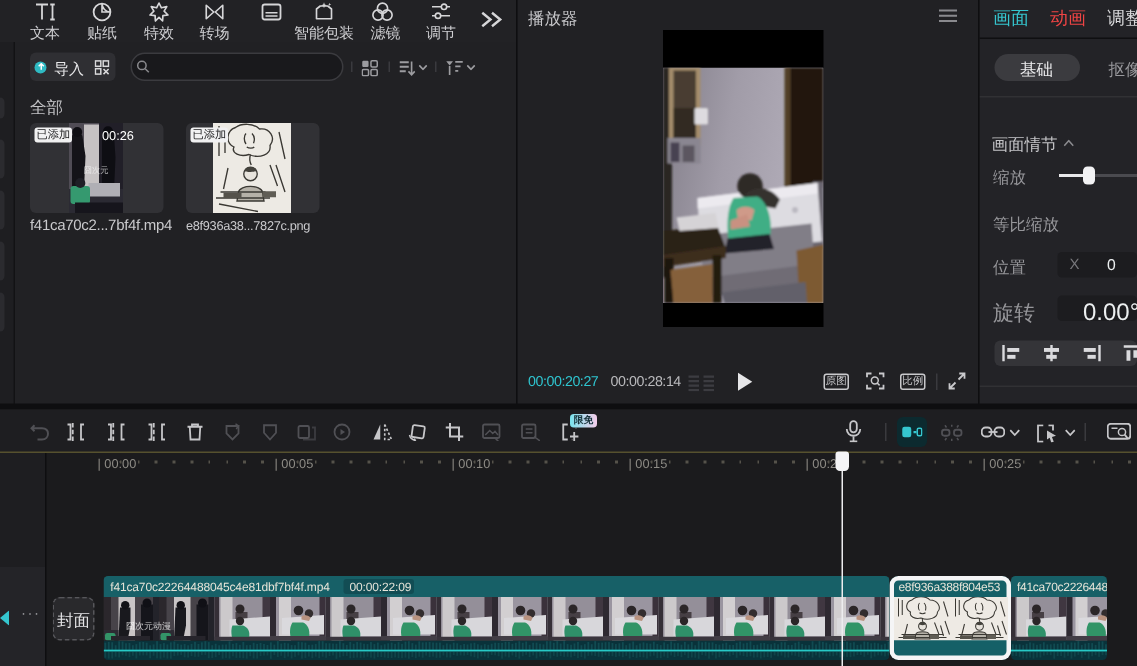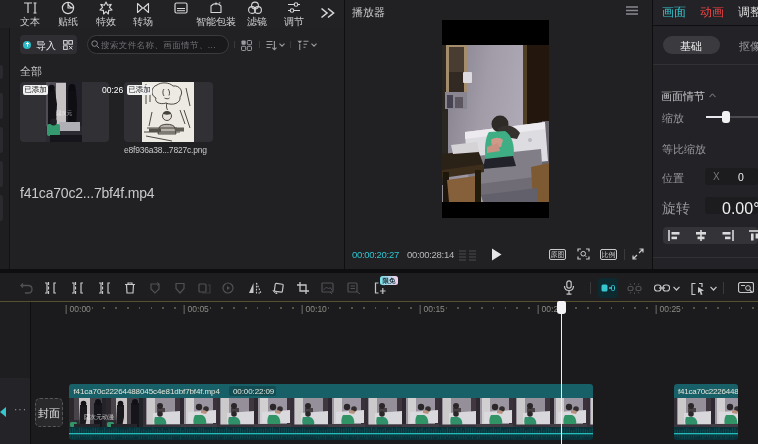--- a/index.html
+++ b/index.html
@@ -72,21 +72,20 @@
         <rect x="5.8" y="0.6" width="3.6" height="3.6"></rect>
         <rect x="0.6" y="5.8" width="3.6" height="3.6"></rect>
         <path d="M6 6 L9.4 9.4 M9.4 6 L6 9.4"></path>
       </g>
     </svg>
 <div class="abs" style="left:87px;top:35px;width:142px;height:19px;background:#19191c;border:1px solid #3b3b3f;border-radius:10px;box-sizing:border-box;"></div>
 <svg class="abs" style="left:91px;top:40px;" width="9" height="9" viewBox="0 0 9 9">
       <circle cx="3.6" cy="3.6" r="2.8" stroke="#8a8a8e" fill="none"></circle>
       <path d="M5.8 5.8 L8.2 8.2" stroke="#8a8a8e"></path>
     </svg>
-<div class="abs" style="left:101px;top:40px;font-size:8.5px;letter-spacing:0.4px;color:#6f6f74;white-space:nowrap;">搜索文件名称、画面情节、...</div>
 <div class="abs" style="left:234px;top:41px;width:1px;height:7px;background:#3a3a3e;"></div>
 <svg class="abs" style="left:241px;top:40px;" width="11" height="11" viewBox="0 0 11 11">
       <rect x="0.5" y="0.5" width="4.2" height="4.2" rx="0.8" fill="#9c9ca0"></rect>
       <rect x="6.3" y="0.5" width="4.2" height="4.2" rx="0.8" stroke="#9c9ca0" fill="none"></rect>
       <rect x="0.5" y="6.3" width="4.2" height="4.2" rx="0.8" stroke="#9c9ca0" fill="none"></rect>
       <rect x="6.3" y="6.3" width="4.2" height="4.2" rx="0.8" stroke="#9c9ca0" fill="none"></rect>
     </svg>
 <div class="abs" style="left:259px;top:41px;width:1px;height:7px;background:#3a3a3e;"></div>
 <svg class="abs" style="left:266px;top:40px;" width="11" height="11" viewBox="0 0 11 11">
       <path d="M0.5 1.5 H6.5 M0.5 4.5 H6.5 M0.5 7.5 H4.5" stroke="#9c9ca0" stroke-width="1.2"></path>
@@ -115,22 +114,22 @@
         <circle cx="26" cy="5.5" r="3.4" fill="#0b0b10"></circle>
         <rect x="0" y="44" width="36" height="16" fill="#2b2a33"></rect>
         <rect x="13" y="40" width="21" height="9" fill="#b0afb5"></rect>
         <rect x="1" y="42" width="13" height="12" rx="2" fill="#35996f"></rect>
         <circle cx="7.5" cy="40" r="3.4" fill="#1f1f26"></circle>
         <rect x="4" y="53" width="32" height="7" fill="#16151c"></rect>
         <text x="18" y="33" font-size="5.5" fill="#ffffff" opacity="0.65" text-anchor="middle" font-family="Liberation Sans">囧次元</text>
       </svg>
 </div>
 <div class="abs" style="left:23px;top:85px;width:25px;height:10px;background:#f1f1f2;border-radius:2px;color:#1a1a1c;font-size:7.5px;line-height:10px;text-align:center;">已添加</div>
-<div class="abs" style="left:102px;top:85px;font-size:8.5px;color:#fff;">00:26</div>
-<div class="abs" style="left:20px;top:145px;width:89px;font-size:14px;letter-spacing:-0.2px;color:#c9c9cc;text-align:right;white-space:nowrap;margin-top:40px;">f41ca70c2...7bf4f.mp4</div>
+<div class="abs" style="left:68px;top:85px;font-size:8.5px;color:#fff;">00:26</div>
+<div class="abs" style="left:20px;top:145px;width:89px;font-size:10px;letter-spacing:-0.2px;color:#c9c9cc;text-align:right;white-space:nowrap;">f41ca70c2...7bf4f.mp4</div>
 <div class="abs" style="left:124px;top:82px;width:89px;height:60px;background:#313135;border-radius:4px;overflow:hidden;">
 <svg class="abs" style="left:18px;top:0;" width="52" height="60" viewBox="0 0 52 60">
         <rect width="52" height="60" fill="#edeae4"></rect>
         <g stroke="#3a3833" fill="none" stroke-width="0.9">
           <path d="M15 3 C9 5 8 13 14 16 C12 20 18 23 24 21 C31 24 39 21 38 15 C42 10 38 3 31 4 C27 0 19 0 15 3 Z"></path>
           <path d="M22 7 C20.5 8.5 20.5 12 22 14 M26 7 C27.5 8.5 28 11 27 13.5 M22.5 16 C24 17 26.5 17 27.5 16"></path>
           <path d="M25 21 C24 24 24.5 26 25.5 28"></path>
           <path d="M4 2 L4 22 M8 4 L8 20 M44 6 L48 24 M42 28 L48 46"></path>
           <path d="M10 30 L7 44 M38 28 L43 42"></path>
         </g>
@@ -1036,20 +1035,27 @@
         <rect x="55.8" y="7.6" width="1.2" height="2.19" fill="#104449"></rect>
         <rect x="58.1" y="0.68" width="1.2" height="5.52" fill="#114a51"></rect>
         <rect x="58.1" y="7.6" width="1.2" height="3.28" fill="#104449"></rect>
         <rect x="60.4" y="0.58" width="1.2" height="5.62" fill="#114a51"></rect>
         <rect x="60.4" y="7.6" width="1.2" height="2.14" fill="#104449"></rect>
         <rect x="62.7" y="2.52" width="1.2" height="3.68" fill="#114a51"></rect>
         <rect x="62.7" y="7.6" width="1.2" height="2.13" fill="#104449"></rect>
         <rect x="0" y="6.1" width="64" height="1.2" fill="#27c9c6"></rect>
       </svg>
 </div>
+<div class="abs" style="left:593px;top:384px;width:81px;height:56px;border-radius:6px;overflow:hidden;background:#156067;box-shadow:0 0 0 3px #f5f5f6 inset;">
+<div class="abs" style="left:6px;top:2.5px;font-size:8px;letter-spacing:-0.2px;color:#e6e4d8;white-space:nowrap;">e8f936a388f804e53</div>
+<svg class="abs" style="left:2.5px;top:14px;" width="76" height="29" viewBox="0 0 76 29">
+        <use href="#tileSketch" x="0"></use>
+        <use href="#tileSketch" x="38"></use>
+      </svg>
+</div>
 <div class="abs" style="left:561px;top:302px;width:1px;height:142px;background:#ededef;"></div>
 <div class="abs" style="left:557px;top:301px;width:9px;height:13px;background:#f4f4f6;border-radius:2px 2px 3px 3px;"></div>
 <div class="abs" style="left:35px;top:398px;width:28px;height:29px;background:#29292c;border:1px dashed #57575b;border-radius:5px;box-sizing:border-box;"></div>
 <div class="abs" style="left:38px;top:406px;font-size:11px;color:#e6e6e8;">封面</div>
 <svg class="abs" style="left:0px;top:407px;" width="6" height="10" viewBox="0 0 6 10">
       <path d="M6 0 L0 5 L6 10 Z" fill="#35c6cf"></path>
     </svg>
 <div class="abs" style="left:14px;top:404px;font-size:10px;color:#9a9a9e;letter-spacing:1px;">···</div>
 </div>
 </body></html>

